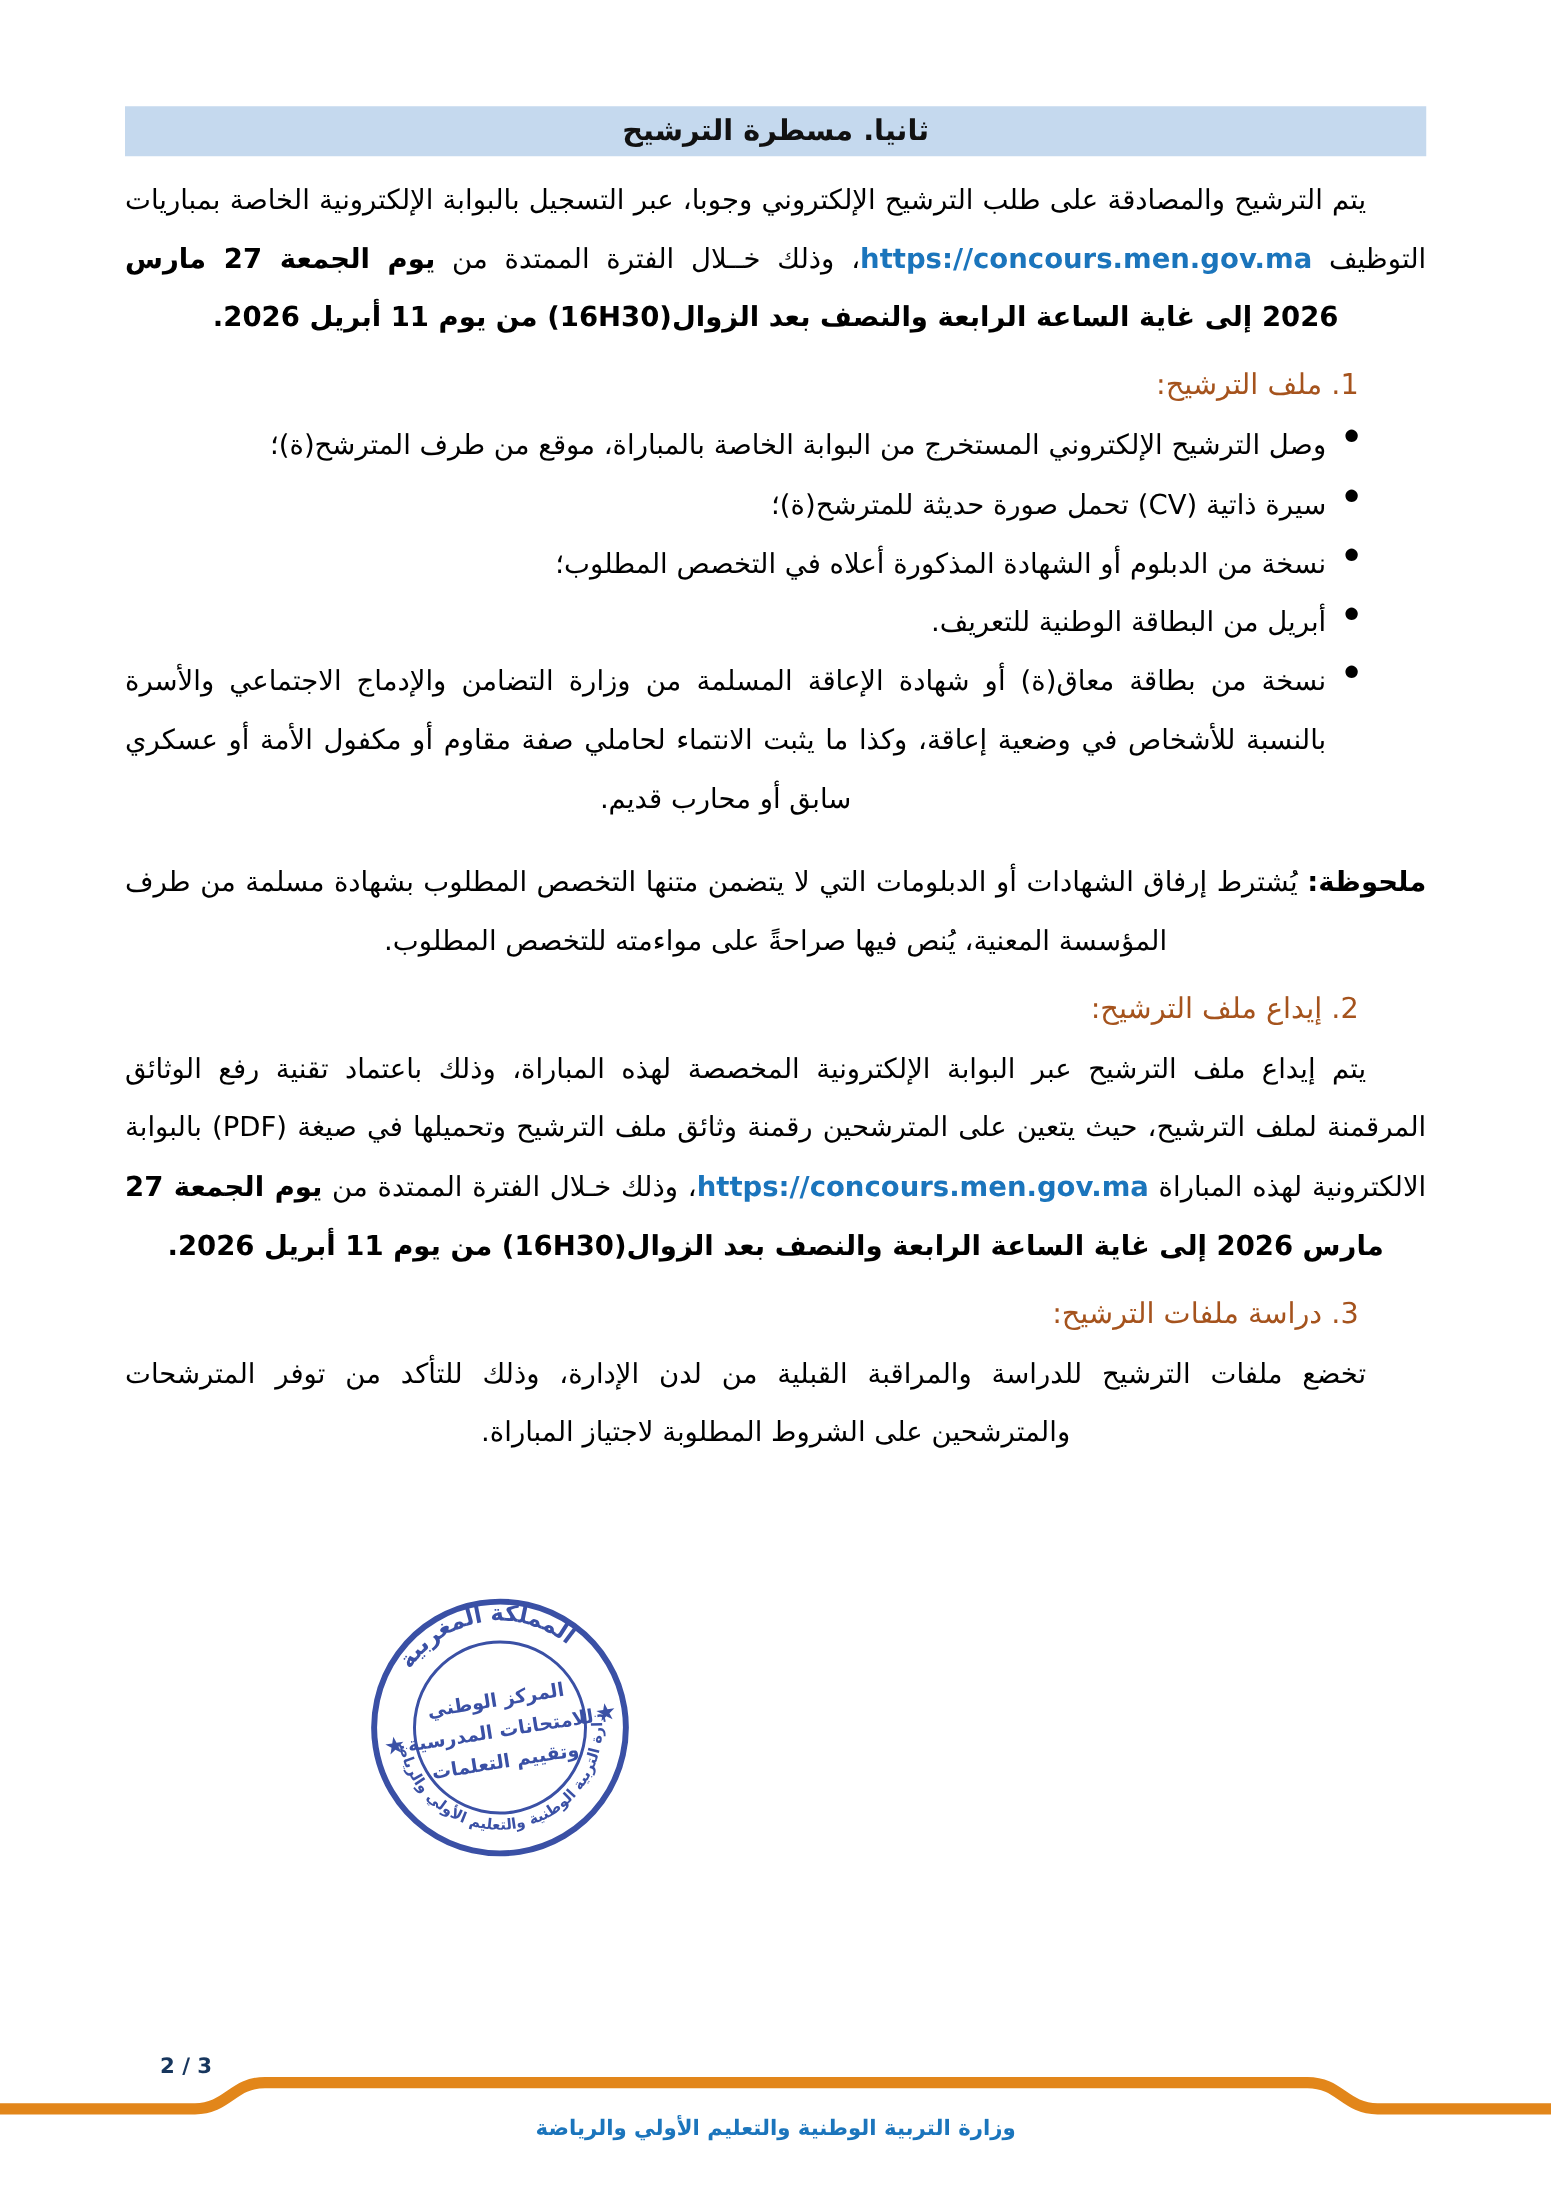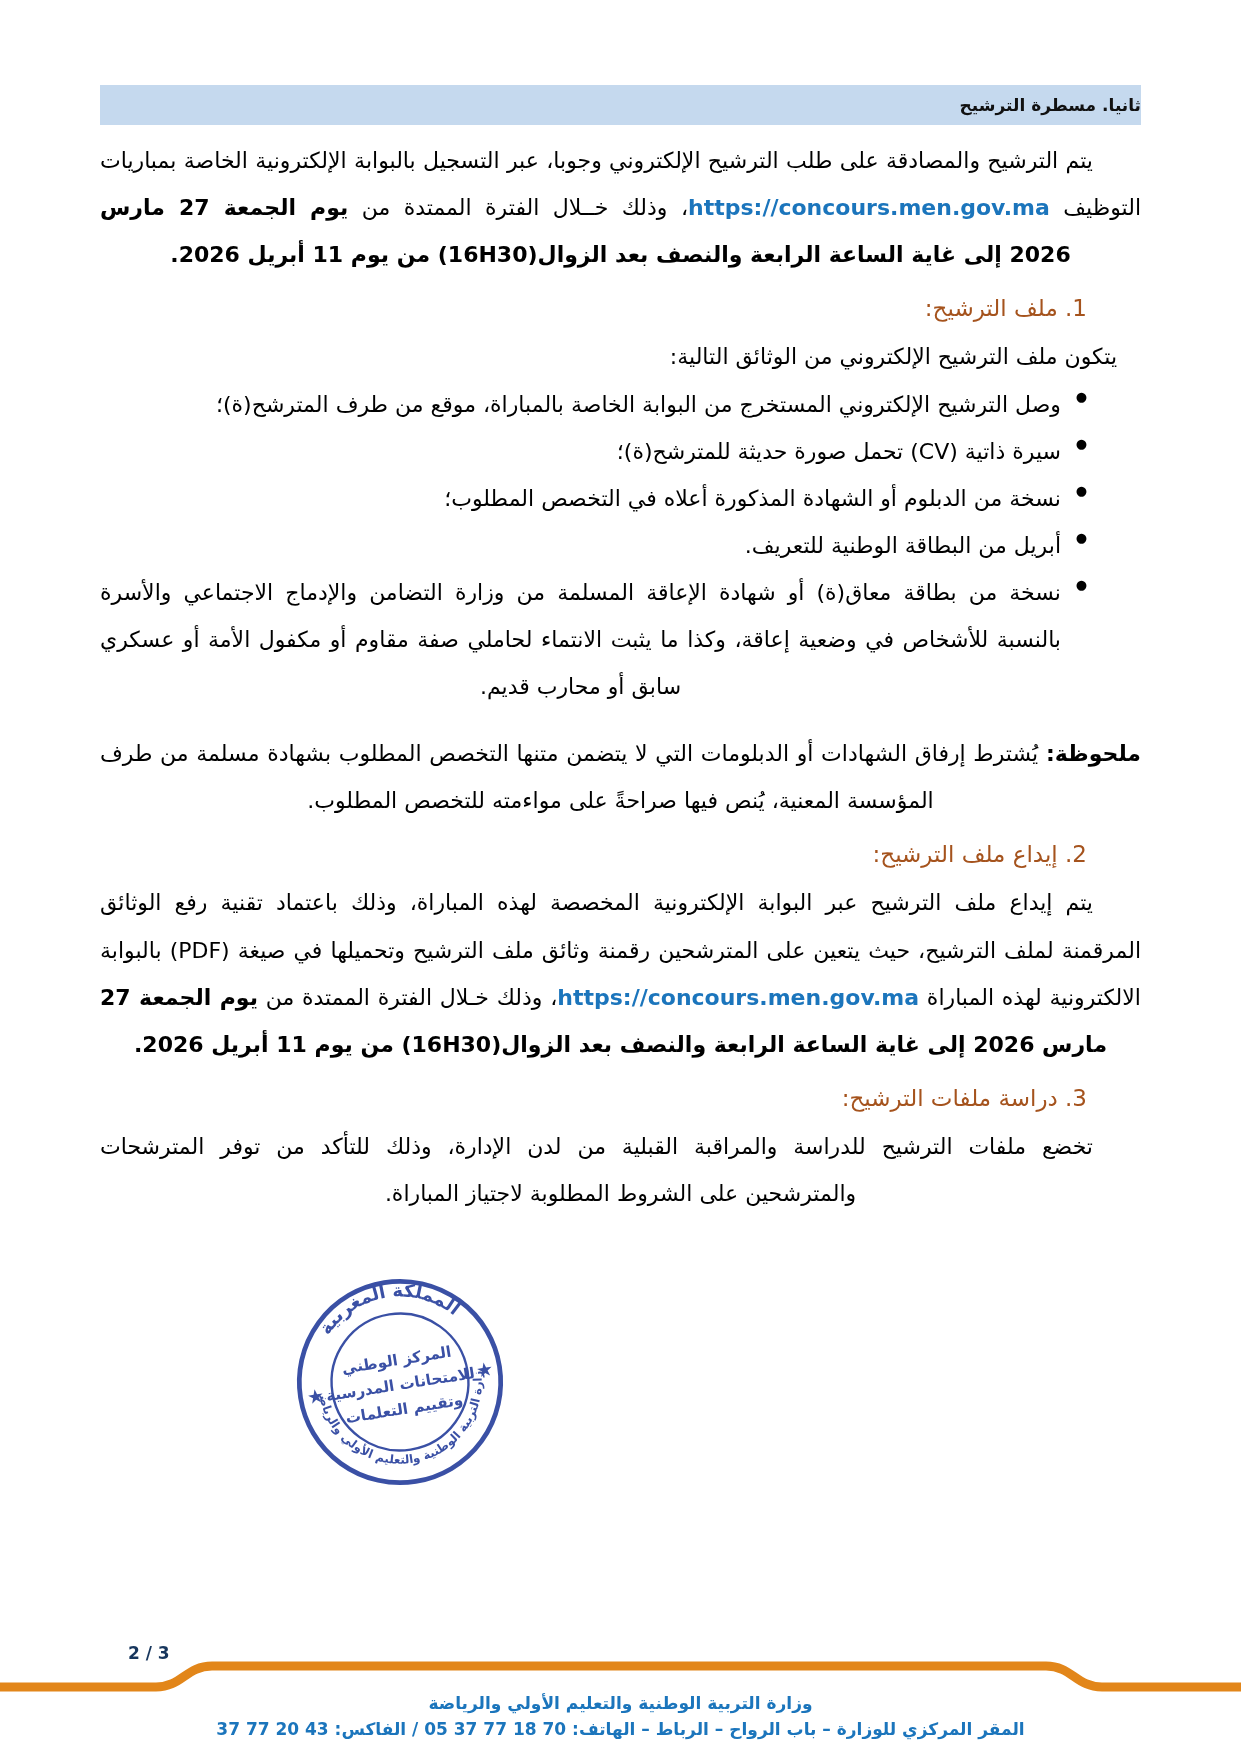--- a/index.html
+++ b/index.html
@@ -7,21 +7,21 @@
   body { font-family:"DejaVu Sans", sans-serif; }
   .page {
     position:relative; width:1241px; height:1755px; margin:0 auto;
     background:#ffffff; overflow:hidden;
   }
   .content {
     direction:rtl; position:absolute; top:85px; right:100px; left:100px;
     color:#000; font-size:22px; line-height:2.14;
   }
   .title-bar {
-    background:#c5d9ee; text-align:right; font-weight:bold; font-size:17px;
+    background:#c5d9ee; text-align:center; font-weight:bold; font-size:23px;
     line-height:40px; height:40px; margin-bottom:12px; color:#111;
   }
   p.para { text-align:justify; }
   p.center-last { text-align:justify; text-align-last:center; }
   p.indent { text-indent:48px; }
   .url-link { color:#1b75bc; font-weight:bold; text-decoration:none; }
   .b { font-weight:bold; }
   .heading {
     color:#a5531d; font-weight:normal; font-size:23px;
     margin-right:54px; margin-top:6px;
@@ -57,21 +57,20 @@
   <div class="content">
 
     <div class="title-bar">
       <span>ثانيا. مسطرة الترشيح</span>
     </div>
 
     <p class="para center-last indent"><span>يتم الترشيح والمصادقة على طلب الترشيح الإلكتروني وجوبا، عبر التسجيل بالبوابة الإلكترونية الخاصة بمباريات التوظيف </span><a class="url-link" href="#">https://concours.men.gov.ma</a><span>، وذلك خــلال الفترة الممتدة من </span><span class="b">يوم الجمعة 27 مارس 2026 إلى غاية الساعة الرابعة والنصف بعد الزوال(16H30) من يوم 11 أبريل 2026.</span></p>
 
     <div class="heading">1. ملف الترشيح:</div>
 
-    <p class="para" style="text-indent:24px;">يتكون ملف الترشيح الإلكتروني من الوثائق التالية:</p>
 
     <ul class="doc-list">
       <li><span>وصل الترشيح الإلكتروني المستخرج من البوابة الخاصة بالمباراة، موقع من طرف المترشح(ة)؛</span></li>
       <li><span>سيرة ذاتية (CV) تحمل صورة حديثة للمترشح(ة)؛</span></li>
       <li><span>نسخة من الدبلوم أو الشهادة المذكورة أعلاه في التخصص المطلوب؛</span></li>
       <li><span>أبريل من البطاقة الوطنية للتعريف.</span></li>
       <li class="center-last"><span>نسخة من بطاقة معاق(ة) أو شهادة الإعاقة المسلمة من وزارة التضامن والإدماج الاجتماعي والأسرة بالنسبة للأشخاص في وضعية إعاقة، وكذا ما يثبت الانتماء لحاملي صفة مقاوم أو مكفول الأمة أو عسكري سابق أو محارب قديم.</span></li>
     </ul>
 
     <p class="para center-last note"><span class="b">ملحوظة:</span><span> يُشترط إرفاق الشهادات أو الدبلومات التي لا يتضمن متنها التخصص المطلوب بشهادة مسلمة من طرف المؤسسة المعنية، يُنص فيها صراحةً على مواءمته للتخصص المطلوب.</span></p>
@@ -113,16 +112,15 @@
   <div class="page-number">2 / 3</div>
 
   <div class="footer-line">
     <svg width="1241" height="36" viewBox="0 0 1241 36">
       <path d="M 0 27 H 156 C 182 27 186 6 212 6 H 1046 C 1072 6 1076 27 1102 27 H 1241" fill="none" stroke="#e2861a" stroke-width="9"></path>
     </svg>
   </div>
 
   <div class="footer-text">
     <div class="f1">وزارة التربية الوطنية والتعليم الأولي والرياضة</div>
-    <div class="f2"><span>المقر المركزي للوزارة – باب الرواح – الرباط – الهاتف: </span><span class="num">05 37 77 18 70</span><span> / </span><span>الفاكس: </span><span class="num">37 77 20 43</span></div>
   </div>
 
 </div>
 
 </body></html>

